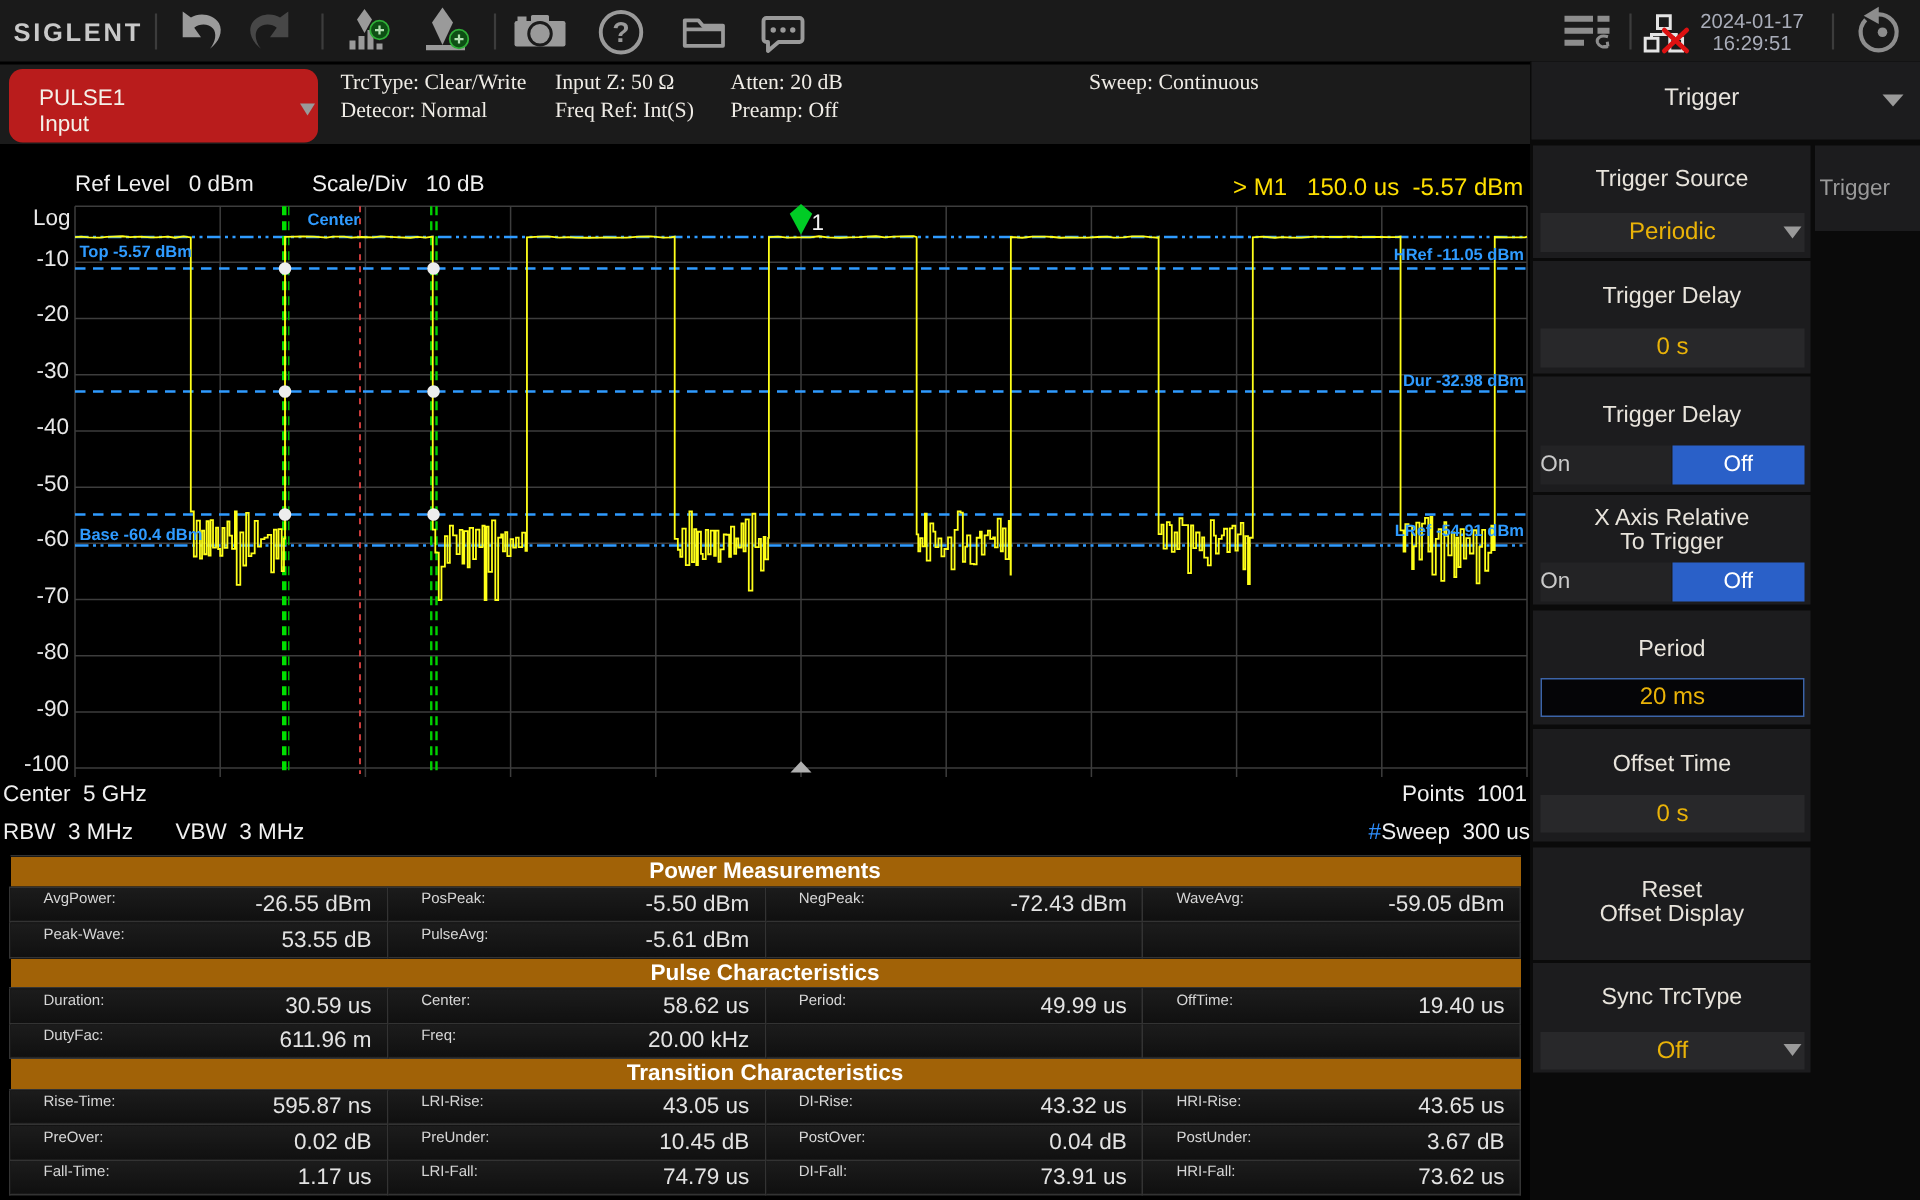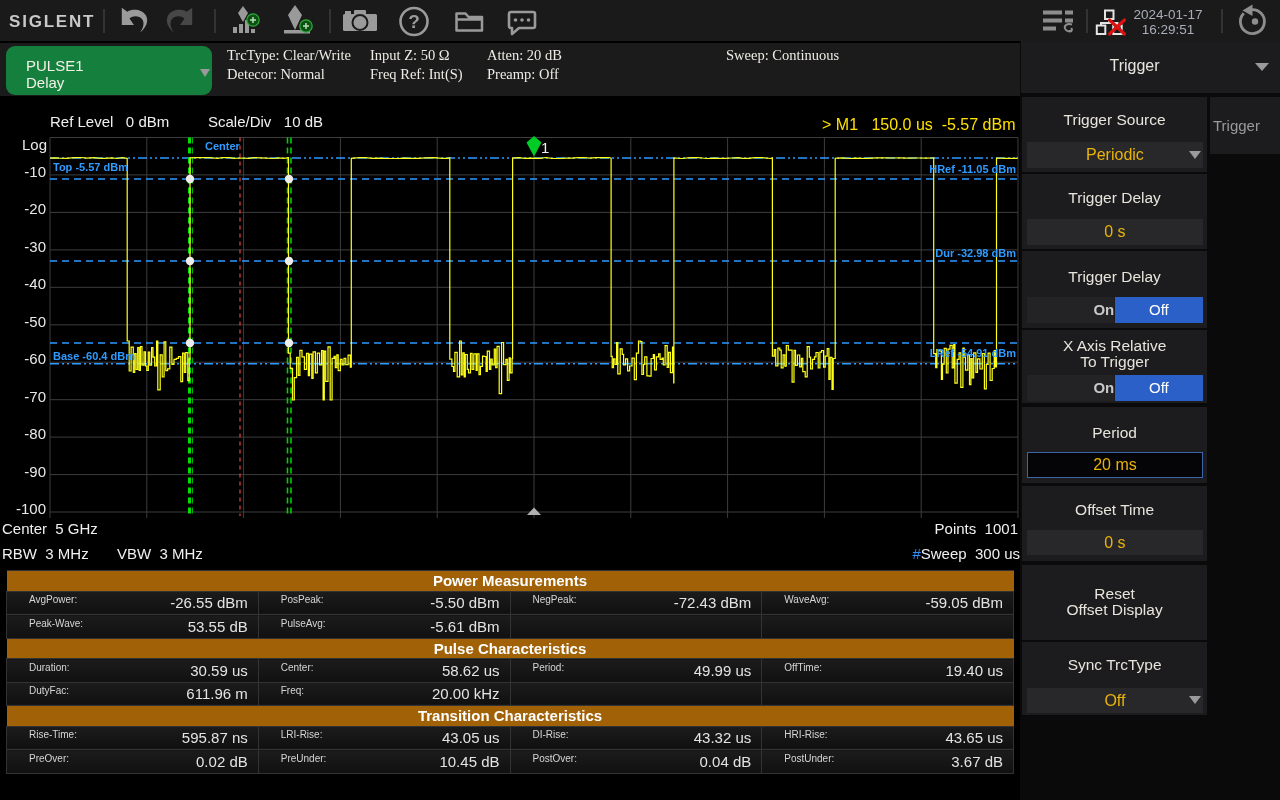--- a/index.html
+++ b/index.html
@@ -2,21 +2,21 @@
 <html><head><meta charset="utf-8"><title>SSA</title>
 <style>
 * { margin:0; padding:0; box-sizing:border-box; }
 html,body { width:1280px; height:800px; background:#000; overflow:hidden;
   font-family:"Liberation Sans",sans-serif; }
 #root { position:absolute; left:0; top:0; width:1280px; height:800px; background:#000; }
 #topbar { position:absolute; left:0; top:0; width:1280px; height:41px; background:#1a1a1a; }
 .logo { font:bold 17px "Liberation Sans",sans-serif; letter-spacing:1.8px; fill:#c9c9c9; }
 .dt { font:13.5px "Liberation Sans",sans-serif; fill:#a9adb9; }
 #bar2 { position:absolute; left:0; top:43px; width:1020px; height:53px; background:#1b1b1b; }
-#pulsebox { position:absolute; left:6px; top:3px; width:206px; height:49px; background:#15803d; border-radius:9px; }
+#pulsebox { position:absolute; left:6px; top:3px; width:206px; height:49px; background:#b91c1c; border-radius:9px; }
 #pulsetxt { position:absolute; left:20px; top:11px; font-size:15px; line-height:17px; color:#f4f0e8; }
 #pulsearr { position:absolute; left:194px; top:23px; width:0; height:0;
   border-left:5.5px solid transparent; border-right:5.5px solid transparent; border-top:8px solid #9a9a9a; }
 .b2c { position:absolute; top:2.5px; font-size:14.5px; line-height:19px; color:#efece6;font-family:Liberation Serif, serif; }
 #chart { position:absolute; left:0; top:96px; }
 .ax { font:15px "Liberation Sans",sans-serif; fill:#e8e8e8; }
 .wh16 { font:15px "Liberation Sans",sans-serif; fill:#f0f0f0; }
 .yl16 { font:16px "Liberation Sans",sans-serif; fill:#ffe000; }
 .bl { font:bold 11px "Liberation Sans",sans-serif; fill:#2f9bff; }
 #meas { position:absolute; left:6px; top:570px; width:1008px; border-collapse:collapse;
@@ -35,21 +35,21 @@
 .blk { position:absolute; left:1.8px; width:185.6px; background:#1c1c1e; }
 .blab { position:absolute; left:0; width:100%; text-align:center; font-size:15.5px;
   line-height:16px; color:#e8e4dc; }
 .vbox { position:absolute; left:5px; width:176.3px; height:25.5px; background:#28282a;
   text-align:center; font-size:16px; color:#eab308; line-height:25.5px; }
 .vbox.sel { background:#050507; border:1px solid #3c64a8; line-height:24px; }
 .dda { position:absolute; top:8.5px; width:0; height:0; border-left:6.5px solid transparent;
   border-right:6.5px solid transparent; border-top:8.5px solid #9a9a9a; }
 .tgl { position:absolute; left:5px; width:176.3px; height:26px; }
 .tgl .on { position:absolute; left:0; top:0; width:87.5px; height:26px; background:#232325;
-  color:#c9c9c9; text-align:right; line-height:26px; font-size:15px;font-weight:bold; }
+  color:#c9c9c9; text-align:left; line-height:26px; font-size:15px; }
 .tgl .off { position:absolute; left:88px; top:0; width:88.2px; height:26px; background:#2a60c8;
   color:#fff; text-align:center; line-height:26px; font-size:15px; }
 #stab { position:absolute; left:190px; top:56px; width:70px; height:57px; background:#1c1c1e;
   color:#9a9a9a; font-size:15px; line-height:57px; padding-left:3px; }
 </style></head>
 <body>
 <div id="root">
 <div id="topbar"><svg id="topsvg" width="1280" height="41" viewBox="0 0 1280 41">
 <g stroke="#3c3c3c" stroke-width="1.5">
 <line x1="104" y1="9" x2="104" y2="33"></line>
@@ -130,21 +130,21 @@
 </g>
 <polygon points="1242.5,10.5 1252.5,4.5 1252.5,16" fill="#8d8d8d"></polygon>
 <circle cx="1255" cy="21.5" r="3.2" fill="#8d8d8d"></circle>
 <text x="1168" y="18.5" text-anchor="middle" class="dt">2024-01-17</text>
 <text x="1168" y="33.5" text-anchor="middle" class="dt">16:29:51</text>
 </svg></div>
 <div id="bar2">
 <div id="pulsebox">
         <div id="pulsetxt">
           <div>PULSE1</div>
-          <div>Delay</div>
+          <div>Input</div>
         </div>
         <div id="pulsearr"></div>
       </div>
 <div class="b2c" style="left:227px">
         <div>TrcType: Clear/Write</div>
         <div>Detecor: Normal</div>
       </div>
 <div class="b2c" style="left:370px">
         <div>Input Z: 50 Ω</div>
         <div>Freq Ref: Int(S)</div>
@@ -344,20 +344,38 @@
           </td>
           <td>
             <span class="lb">PostOver:</span>
             <span class="vl">0.04 dB</span>
           </td>
           <td>
             <span class="lb">PostUnder:</span>
             <span class="vl">3.67 dB</span>
           </td>
         </tr>
+<tr>
+          <td>
+            <span class="lb">Fall-Time:</span>
+            <span class="vl">1.17 us</span>
+          </td>
+          <td>
+            <span class="lb">LRI-Fall:</span>
+            <span class="vl">74.79 us</span>
+          </td>
+          <td>
+            <span class="lb">DI-Fall:</span>
+            <span class="vl">73.91 us</span>
+          </td>
+          <td>
+            <span class="lb">HRI-Fall:</span>
+            <span class="vl">73.62 us</span>
+          </td>
+        </tr>
 </tbody>
     </table>
 <div id="sidebar">
 <div id="shead">
         <span>Trigger</span>
         <div id="sharr"></div>
       </div>
 <div class="blk" style="top:56px;height:75px">
         <div class="blab" style="top:14.5px">Trigger Source</div>
         <div class="vbox" style="top:45px">Periodic<span class="dda" style="right:2.5px"></span></div>

